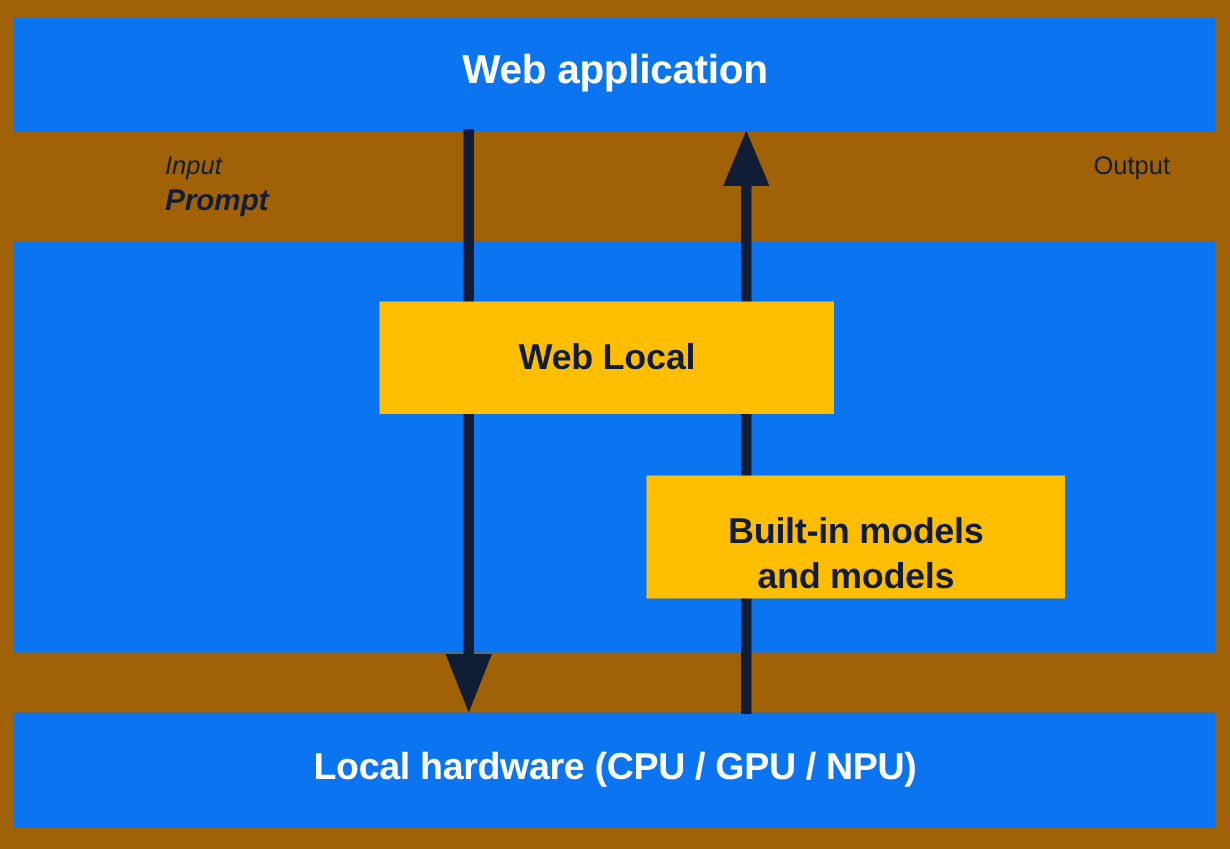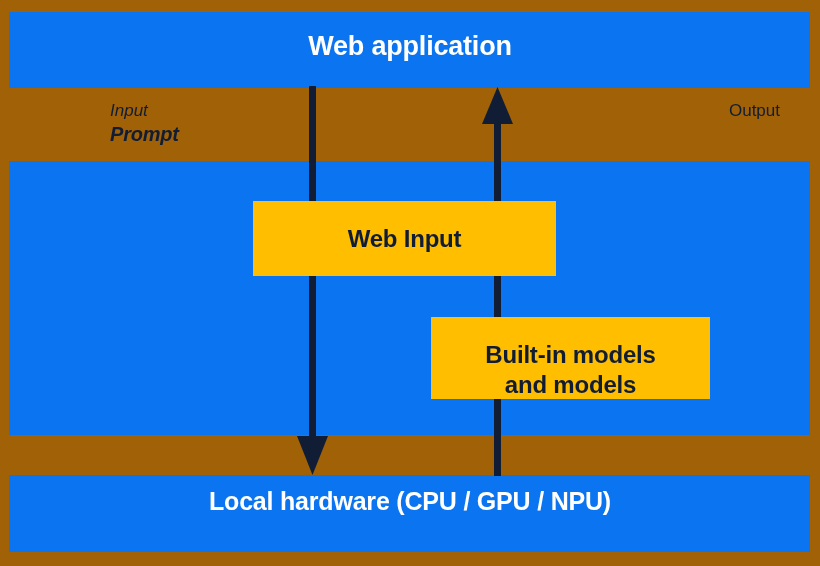--- a/index.html
+++ b/index.html
@@ -49,21 +49,21 @@
     text-align: center;
     color: #ffffff;
     font-weight: bold;
     letter-spacing: -0.2px;
   }
   #web-application-title {
     top: 31px;
     font-size: 27px;
   }
   #local-hardware-title {
-    top: 487px;
+    top: 497px;
     font-size: 25px;
   }
 
   
   .flow-label {
     position: absolute;
     color: #101d35;
     line-height: 1.28;
   }
   .flow-label .kind {
@@ -189,21 +189,21 @@
     <rect x="19" y="0" width="7" height="352" fill="#101d35"></rect>
     <polygon points="7,350 38,350 22.5,389" fill="#101d35"></polygon>
   </svg>
 
   <svg class="arrow-svg" id="arrow-up-output" viewBox="0 0 45 390">
     <rect x="16" y="36" width="7" height="354" fill="#101d35"></rect>
     <polygon points="19.5,1 35,38 4,38" fill="#101d35"></polygon>
   </svg>
 
   <div class="yellow-box" id="web-apis-box">
-    <span>Web Input</span>
+    <span>Web Local</span>
   </div>
 
   <div class="yellow-box" id="builtin-models-box">
     <span>
       <span>Built-in models</span><br>
       <span>and models</span>
     </span>
   </div>
 
 

